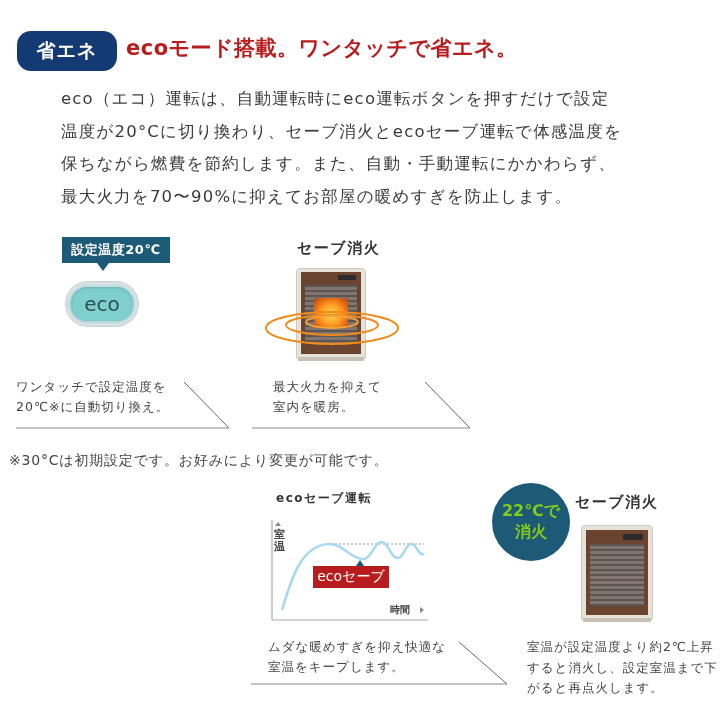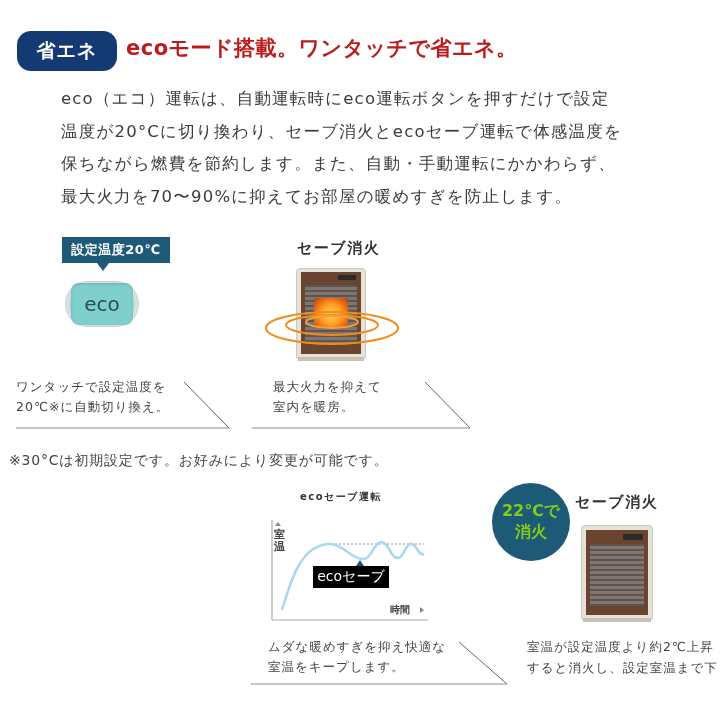--- a/index.html
+++ b/index.html
@@ -11,21 +11,21 @@
   .headline { left:126px; top:34px; font-size:21px; font-weight:bold; color:#b91c1c; white-space:nowrap; letter-spacing:0.5px; }
   .para { left:26px; top:83px; width:640px; font-size:16.5px; line-height:32.5px; color:#3a3a3a; letter-spacing:1.2px;margin-left:35px; }
   .para div { white-space:nowrap; }
 
   .tagbox { left:50px; top:237px; width:108px; height:26px; background:#1d5a78; color:#fff;
             font-size:13px; font-weight:bold; display:flex; align-items:center; justify-content:center; letter-spacing:0.5px;margin-left:12px; }
   .tagarrow { left:97px; top:263px; width:0; height:0; border-left:6px solid transparent; border-right:6px solid transparent; border-top:8px solid #1d5a78; }
   .ecobtn { left:66px; top:282px; width:72px; height:44px; border-radius:24px;
             background:radial-gradient(ellipse at 50% 40%, #cfe9e9 0%, #b9d9da 60%, #a7c4c5 100%);
             box-shadow: inset 0 0 0 3px #d6e2e2, 0 0 0 1px #c8d0d0; display:flex; align-items:center; justify-content:center; }
-  .ecobtn-inner { width:62px; height:42px; border-radius:8px; background:#7fcfcf; display:flex; align-items:center; justify-content:center;
+  .ecobtn-inner { width:62px; height:34px; border-radius:16px; background:#7fcfcf; display:flex; align-items:center; justify-content:center;
                   color:#2a4d55; font-size:20px; font-family:"DejaVu Sans", sans-serif; box-shadow: inset 0 1px 3px rgba(0,0,0,0.15); }
 
   .section-title { font-size:15px; font-weight:bold; color:#333; letter-spacing:1.5px; white-space:nowrap; }
   .caption { font-size:12.5px; color:#444; line-height:20px; letter-spacing:1px; white-space:nowrap; }
   .note { left:9px; top:452px; font-size:14px; color:#444; letter-spacing:0.8px; white-space:nowrap; }
 
   
   .heater { border-radius:4px 4px 2px 2px; background:#e7e2d8; border:1px solid #cfc9bd; box-sizing:border-box; }
   .heater-face { position:absolute; background:#6b4430; }
   .heater-display { position:absolute; background:#2b2b2b; border-radius:1px; }
@@ -81,32 +81,32 @@
   <div>最大火力を抑えて</div>
   <div>室内を暖房。</div>
 </div>
 <svg class="abs" style="left:250px; top:380px;" width="225" height="50">
   <line x1="175" y1="2" x2="220" y2="48" stroke="#666" stroke-width="1"></line>
   <line x1="2" y1="48" x2="220" y2="48" stroke="#888" stroke-width="1"></line>
 </svg>
 
 <div class="abs note">※30°Cは初期設定です。お好みにより変更が可能です。</div>
 
-<div class="abs section-title" style="left:300px; top:490px; font-size:10px;">ecoセーブ運転</div>
+<div class="abs section-title" style="left:276px; top:490px; font-size:12px;">ecoセーブ運転</div>
 <svg class="abs" style="left:262px; top:516px;" width="170" height="108">
   <line x1="10" y1="4" x2="10" y2="104" stroke="#aaa" stroke-width="1.2"></line>
   <line x1="10" y1="104" x2="166" y2="104" stroke="#aaa" stroke-width="1.2"></line>
   <line x1="65" y1="28" x2="162" y2="28" stroke="#999" stroke-width="1" stroke-dasharray="2,2"></line>
   <path d="M20 94 C 30 60, 40 30, 66 28 C 80 27, 88 42, 100 43 C 110 44, 112 25, 120 26 C 128 28, 128 42, 136 42 C 142 42, 144 26, 150 28 C 156 30, 156 40, 162 38" fill="none" stroke="#a9d8f0" stroke-width="2.5"></path>
   <polygon points="16,6 19,10 13,10" fill="#888"></polygon>
   <polygon points="158,91 162,94 158,97" fill="#888"></polygon>
 </svg>
 <div class="abs" style="left:274px; top:529px; font-size:11px; font-weight:bold; color:#444; line-height:12px; width:12px;">室温</div>
 <div class="abs" style="left:390px; top:603px; font-size:10px; font-weight:bold; color:#444;">時間</div>
-<div class="abs" style="left:313px; top:566px; width:76px; height:22px; background:#000000; color:#fff; font-size:14px; display:flex; align-items:center; justify-content:center;">ecoセーブ</div>
+<div class="abs" style="left:313px; top:566px; width:76px; height:22px; background:#b91c1c; color:#fff; font-size:14px; display:flex; align-items:center; justify-content:center;">ecoセーブ</div>
 <div class="abs" style="left:356px; top:560px; width:0; height:0; border-left:4px solid transparent; border-right:4px solid transparent; border-bottom:6px solid #1d5a78;"></div>
 <div class="abs caption" style="left:268px; top:637px;">
   <div>ムダな暖めすぎを抑え快適な</div>
   <div>室温をキープします。</div>
 </div>
 <svg class="abs" style="left:249px; top:640px;" width="262" height="46">
   <line x1="210" y1="2" x2="258" y2="44" stroke="#666" stroke-width="1"></line>
   <line x1="2" y1="44" x2="258" y2="44" stroke="#888" stroke-width="1"></line>
 </svg>
 
@@ -118,13 +118,14 @@
 <div class="abs" style="left:581px; top:525px; width:72px; height:97px;">
   <div class="heater" style="position:absolute; left:0; top:0; width:72px; height:95px;"></div>
   <div class="heater-face" style="left:5px; top:5px; width:62px; height:85px;"></div>
   <div class="heater-display" style="left:42px; top:9px; width:20px; height:6px;"></div>
   <div class="heater-grill" style="left:9px; top:19px; width:54px; height:62px;"></div>
   <div class="heater-foot" style="left:2px; top:93px; width:68px;"></div>
 </div>
 <div class="abs caption" style="left:527px; top:637px; line-height:20.5px;">
   <div>室温が設定温度より約2℃上昇</div>
   <div>すると消火し、設定室温まで下</div>
+  <div>がると再点火します。</div>
 </div>
 
 </body></html>

